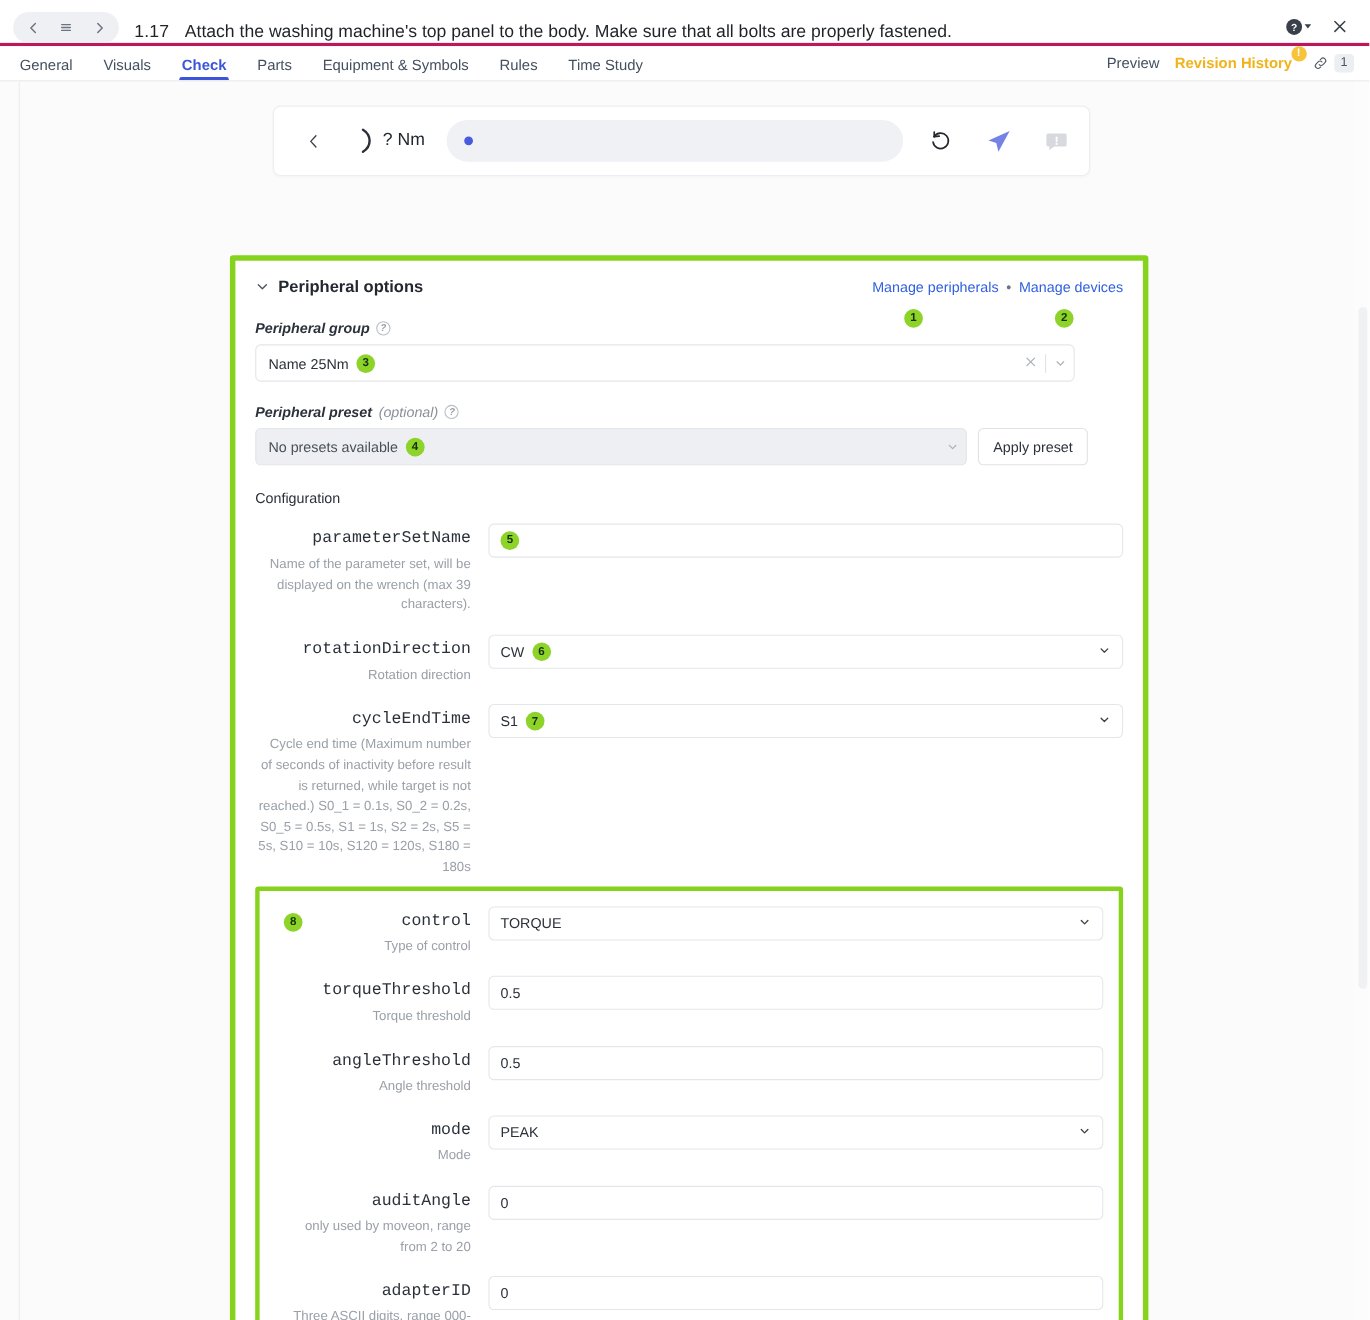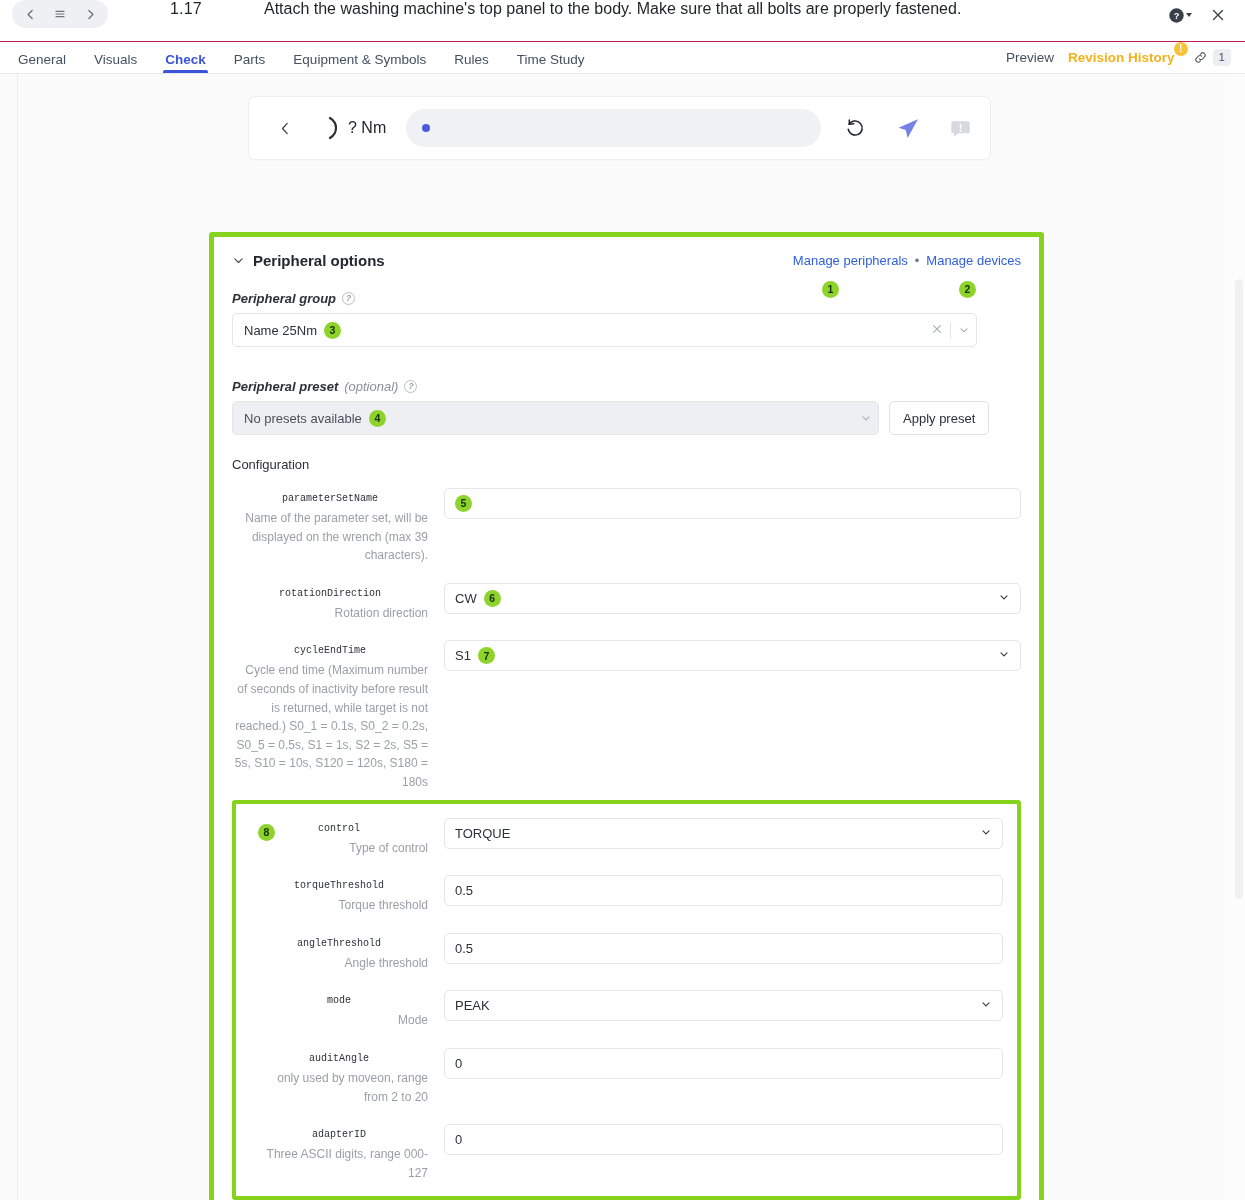--- a/index.html
+++ b/index.html
@@ -10,25 +10,24 @@
     overflow: hidden;
     background: #ffffff;
     font-family: "Liberation Sans", sans-serif;
     color: #2c3038;
   }
 
   
   .topbar {
     height: 42px;
     display: flex;
-    align-items: flex-start;
+    align-items: flex-end;
     background: #ffffff;
     padding: 0 10px 0 12px;
-    border-bottom: 1px solid #be185d;
-    gap: 48px;
+    border-bottom: 3px solid #be185d;
   }
   .navpill {
     display: flex;
     align-items: center;
     background: #eef0f3;
     border-radius: 16px;
     height: 28px;
     padding: 0 4px;
     gap: 2px;
     flex: 0 0 auto;
@@ -286,25 +285,24 @@
   .cfg-row { display: flex; align-items: flex-start; }
   .cfg-left {
     width: 212px;
     text-align: right;
     padding-right: 16px;
     padding-top: 7px;
     flex: 0 0 212px;
   }
   .cfg-key {
     font-family: "Liberation Mono", monospace;
-    font-size: 10px;
+    font-size: 15px;
     color: #2b313a;
     font-weight: 400;
     line-height: 1.2;
-    text-align: center;
   }
   .cfg-desc {
     font-size: 12px;
     color: #9aa0a8;
     line-height: 1.55;
     margin-top: 4px;
   }
   .cfg-right { flex: 1; padding-top: 2px; position: relative; }
   .inp {
     width: 100%;
@@ -494,21 +492,21 @@
             <span class="vdiv"></span>
             <span class="chev-sm">
               <svg width="12" height="12" viewBox="0 0 16 16" fill="none" stroke="currentColor" stroke-width="1.4" stroke-linecap="round" stroke-linejoin="round">
                   <polyline points="4,6.5 8,10.5 12,6.5"></polyline>
                 </svg>
             </span>
           </span>
         </div>
       </div>
 
-      <div style="margin-top:32px;">
+      <div style="margin-top:20px;">
         <div class="field-label">
           <span>Peripheral preset</span>
           <span class="optional">(optional)</span>
           <span class="qmark">?</span>
         </div>
         <div style="display:flex;gap:10px;margin-top:7px;">
           <div class="sel-box gray" style="width:647px;">
             <span class="sel-val">
               <span>No presets available</span>
               <span class="badge">4</span>

